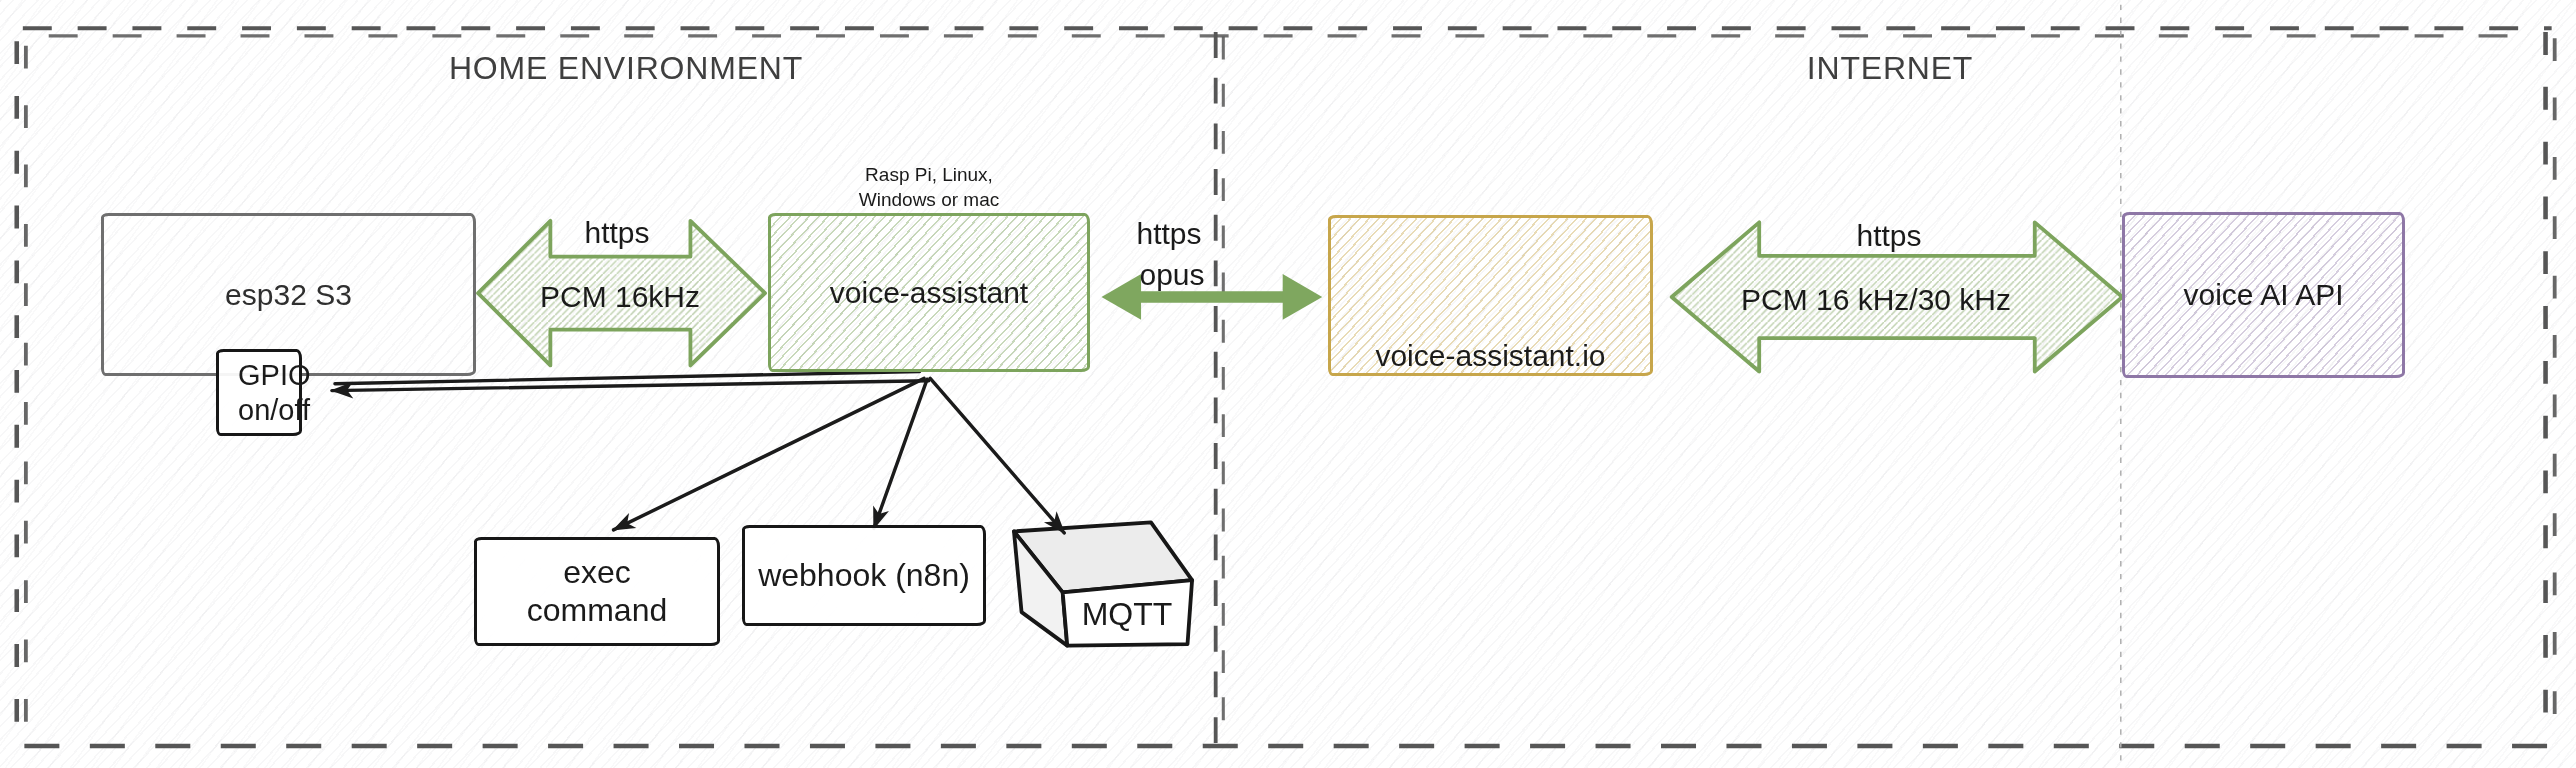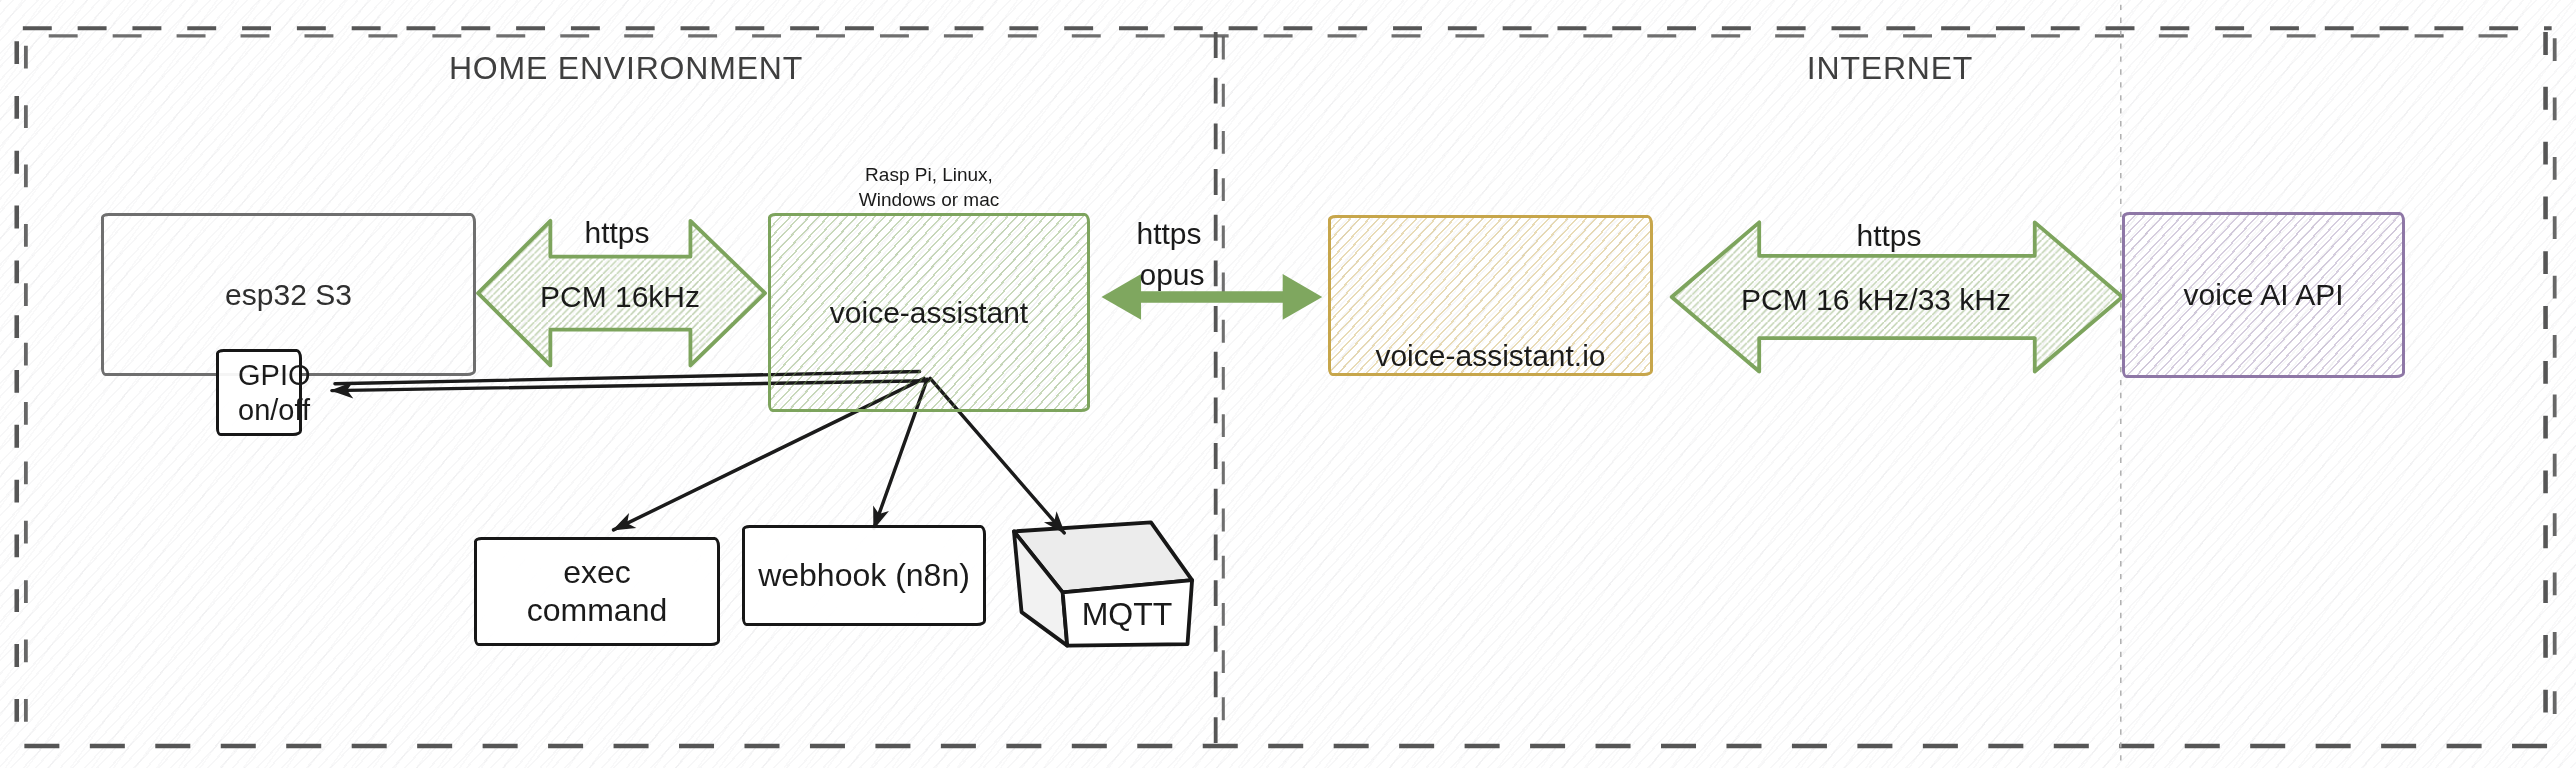--- a/index.html
+++ b/index.html
@@ -15,21 +15,21 @@
       #ffffff;
   }
   .layer{position:absolute;left:0;top:0;}
   .box{
     position:absolute;box-sizing:border-box;
     display:flex;align-items:center;justify-content:center;text-align:center;
     white-space:nowrap;
   }
   .sketch{border-radius:7.6px 5.3px 9px 4.6px / 4.6px 9px 5.3px 7.6px;}
   .box-esp32{left:101px;top:213px;width:375px;height:163px;border:3.8px solid #6f6f6f;font-size:30px;color:#2f2f2f;}
-  .box-va{left:768px;top:213px;width:322px;height:199px;border:3.8px solid #7da45d;font-size:30px;
+  .box-va{left:768px;top:213px;width:322px;height:159px;border:3.8px solid #7da45d;font-size:30px;
     background:repeating-linear-gradient(133deg, rgba(125,164,93,0.42) 0 1.5px, transparent 1.5px 6.9px);}
   .box-vaio{left:1328px;top:215px;width:325px;height:161px;border:3.8px solid #c7a64b;font-size:30px;
     background:repeating-linear-gradient(133deg, rgba(199,166,75,0.40) 0 1.5px, transparent 1.5px 6.9px);align-items:flex-end;}
   .box-vapi{left:2122px;top:212px;width:283px;height:166px;border:3.8px solid #8e77a6;font-size:30px;
     background:repeating-linear-gradient(133deg, rgba(142,119,166,0.36) 0 1.5px, transparent 1.5px 6.9px);}
   .box-black{border:3.8px solid #171717;background:rgba(255,255,255,0.93);font-size:32px;line-height:1.18;}
   .box-gpio{left:216px;top:349px;width:86px;height:87px;font-size:29px;justify-content:flex-start;padding-left:19px;text-align:left;}
   .box-exec{left:474px;top:537px;width:246px;height:109px;}
   .box-webhook{left:742px;top:525px;width:244px;height:101px;}
   .lbl{position:absolute;transform:translate(-50%,-50%);white-space:nowrap;color:#1a1a1a;}
@@ -140,16 +140,16 @@
 
   <div class="lbl lbl-mqtt" style="left:1127px;top:614px">MQTT</div>
 
   <div class="lbl lbl-link" style="left:617px;top:233px">https</div>
   <div class="lbl lbl-link" style="left:620px;top:297px">PCM 16kHz</div>
 
   <div class="lbl lbl-link" style="left:1169px;top:234px">https</div>
   <div class="lbl lbl-link" style="left:1172px;top:275px">opus</div>
 
   <div class="lbl lbl-link" style="left:1889px;top:236px">https</div>
-  <div class="lbl lbl-link" style="left:1876px;top:300px">PCM 16 kHz/33 kHz</div>
+  <div class="lbl lbl-link" style="left:1876px;top:300px">PCM 16 kHz/30 kHz</div>
 
 </div>
 
 
 </body></html>

